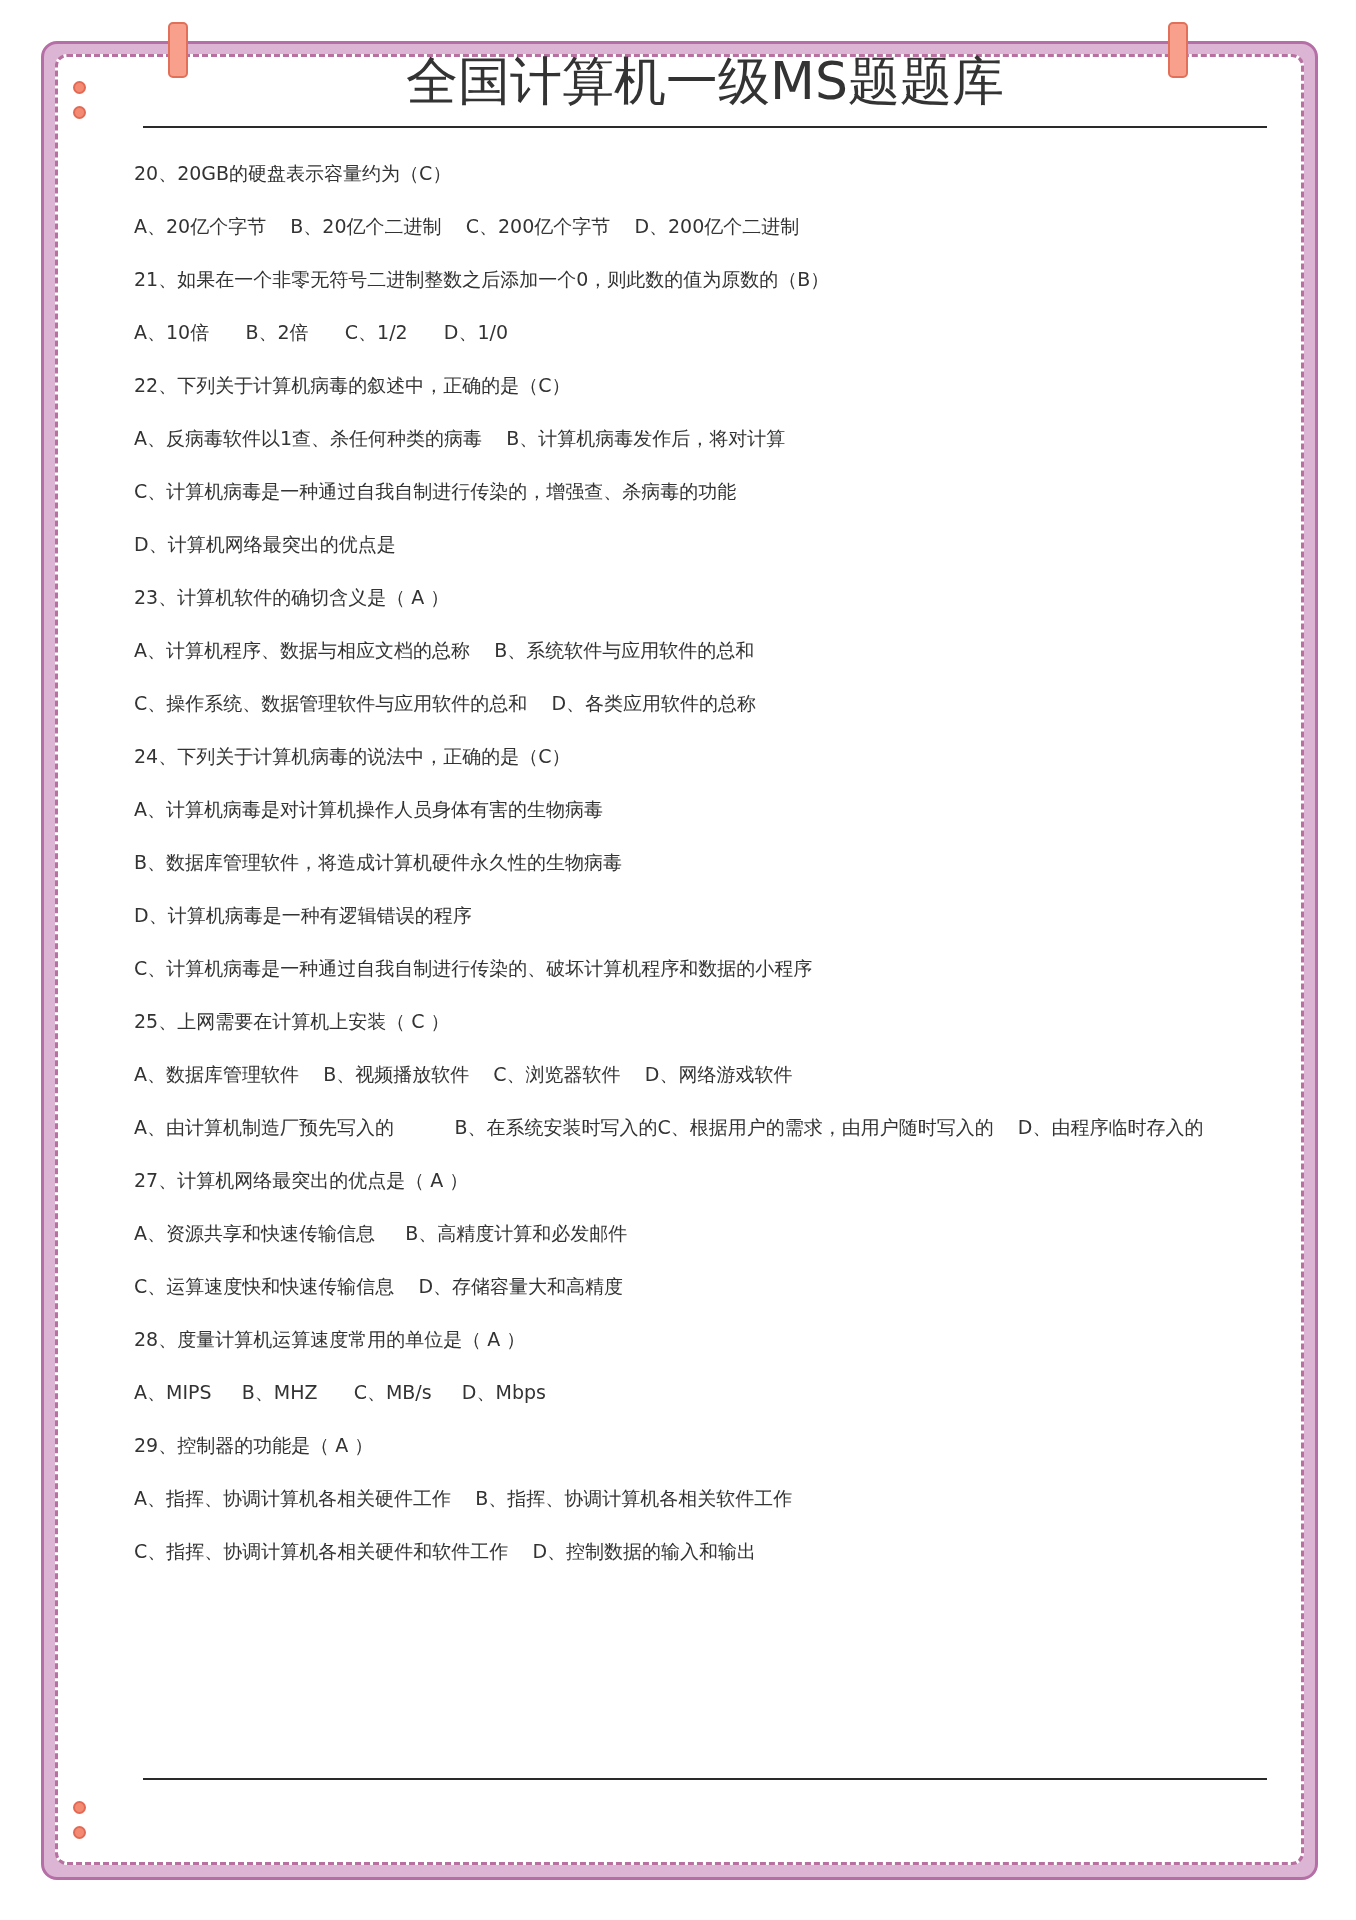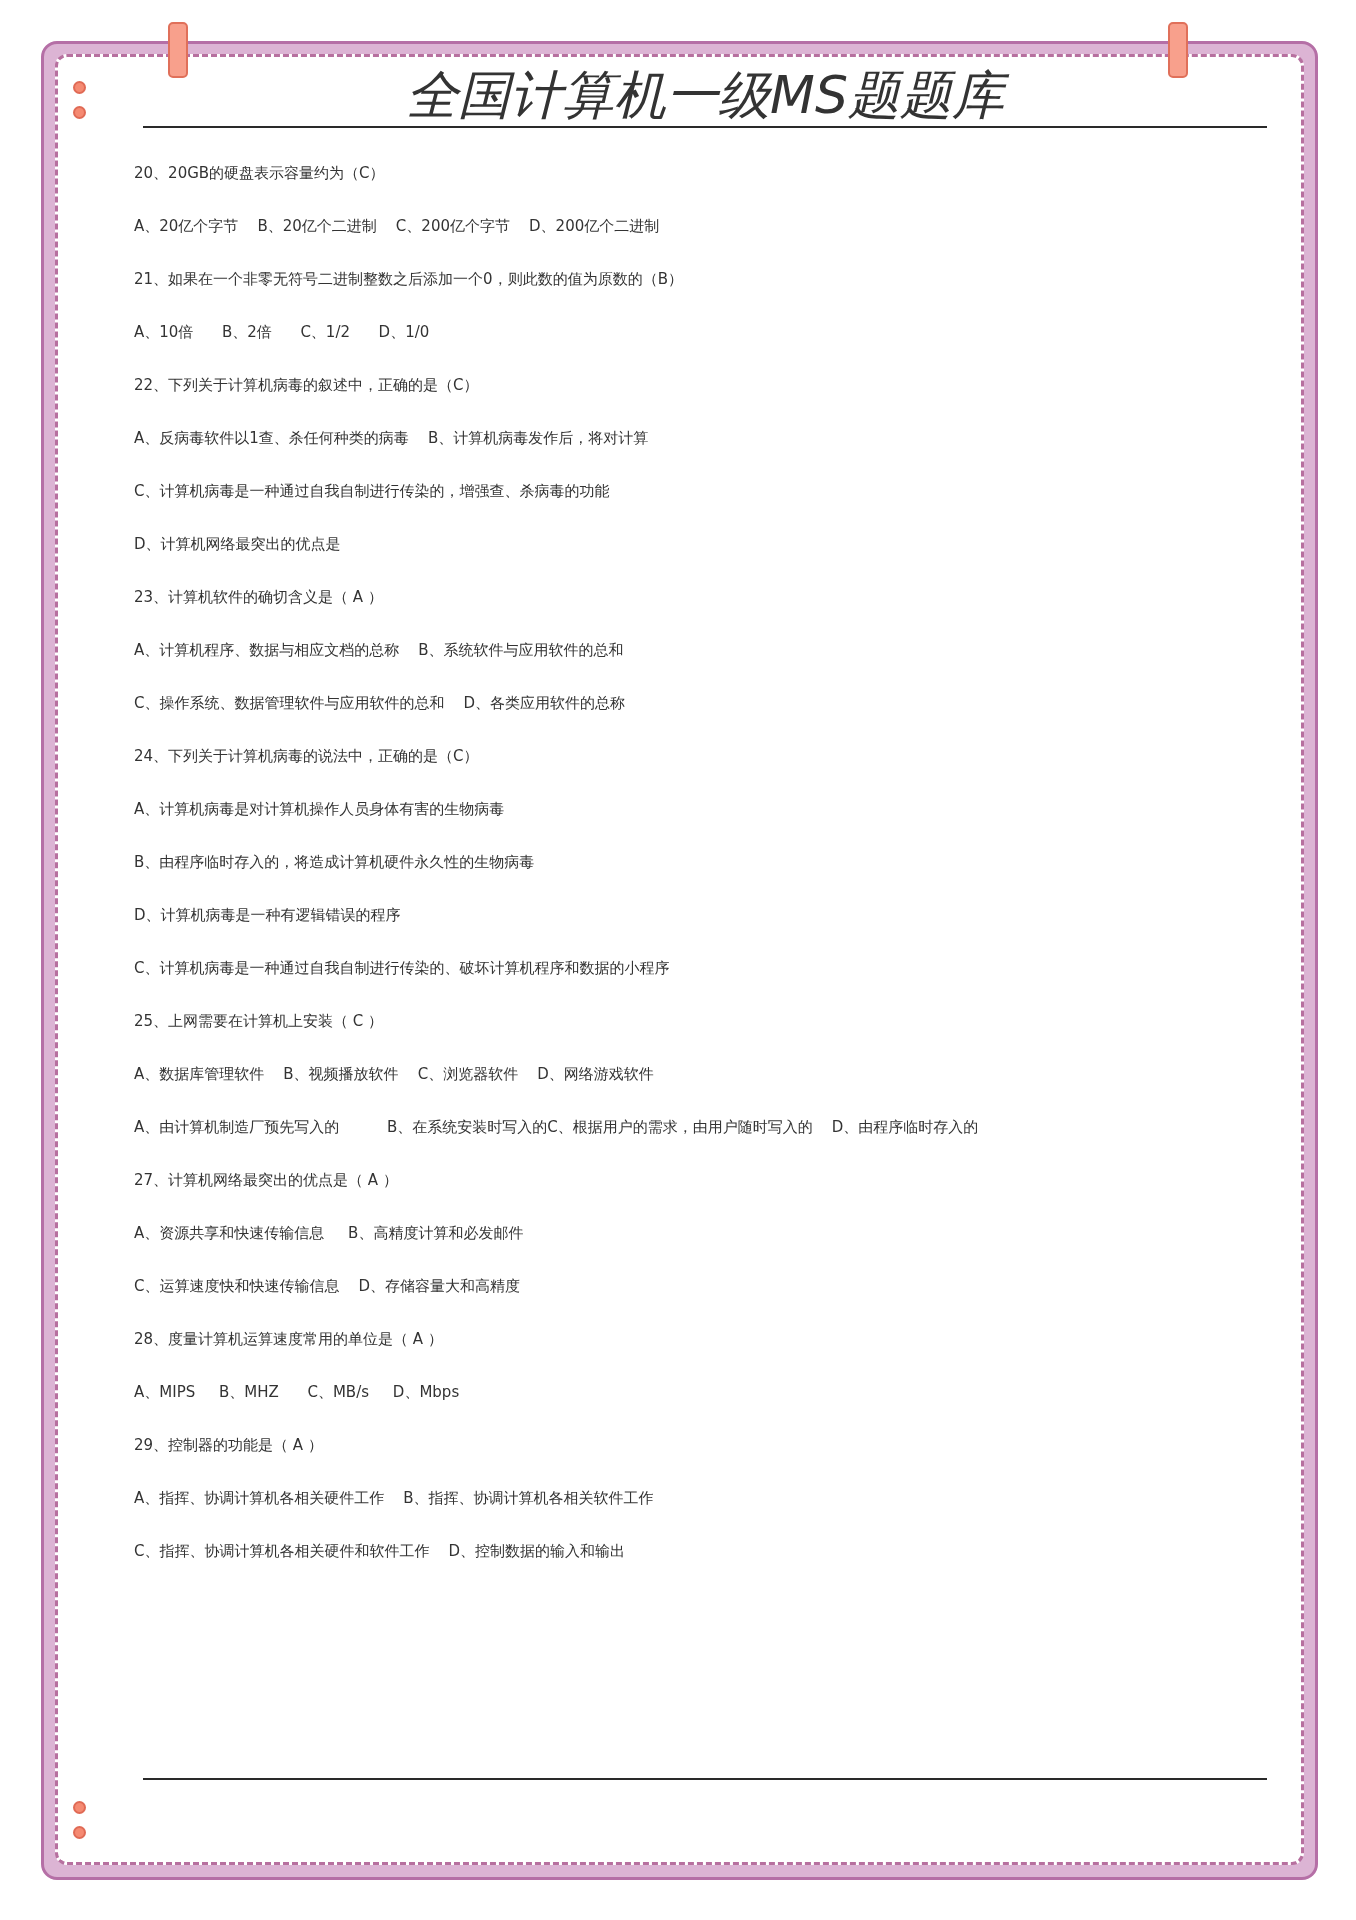--- a/index.html
+++ b/index.html
@@ -55,47 +55,46 @@
       width: 13px;
       height: 13px;
       box-sizing: border-box;
       border-radius: 50%;
       background: #f58a72;
       border: 2px solid #e06a55;
     }
     .title {
       position: absolute;
       left: 143px;
-      top: 62px;
+      top: 48px;
       width: 1124px;
       text-align: center;
       font-size: 52px;
       line-height: 66px;
       color: #333333;
       letter-spacing: 0px;
-      font-style: italic;
     }
     .rule {
       position: absolute;
       left: 143px;
       width: 1124px;
       height: 2px;
       background: #2a2a2a;
     }
     .rule.top { top: 126px; }
     .rule.bottom { top: 1778px; }
     .content {
       position: absolute;
       left: 134px;
       top: 157px;
       width: 1170px;
     }
     .line {
       height: 53px;
-      font-size: 15px;
+      font-size: 19px;
       line-height: 33px;
       white-space: pre;
       color: #333333;
     }
   </style>
 </head>
 <body>
 
 <div class="frame-outer"></div>
 <div class="frame-inner"></div>
@@ -123,21 +122,21 @@
   <div class="line">A、反病毒软件以1查、杀任何种类的病毒    B、计算机病毒发作后，将对计算</div>
   <div class="line">C、计算机病毒是一种通过自我自制进行传染的，增强查、杀病毒的功能</div>
   <div class="line">D、计算机网络最突出的优点是</div>
 
   <div class="line">23、计算机软件的确切含义是（ A ）</div>
   <div class="line">A、计算机程序、数据与相应文档的总称    B、系统软件与应用软件的总和</div>
   <div class="line">C、操作系统、数据管理软件与应用软件的总和    D、各类应用软件的总称</div>
 
   <div class="line">24、下列关于计算机病毒的说法中，正确的是（C）</div>
   <div class="line">A、计算机病毒是对计算机操作人员身体有害的生物病毒</div>
-  <div class="line">B、由程序临时存入的，将造成计算机硬件永久性的生物病毒</div>
+  <div class="line">B、数据库管理软件，将造成计算机硬件永久性的生物病毒</div>
   <div class="line">D、计算机病毒是一种有逻辑错误的程序</div>
   <div class="line">C、计算机病毒是一种通过自我自制进行传染的、破坏计算机程序和数据的小程序</div>
 
   <div class="line">25、上网需要在计算机上安装（ C ）</div>
   <div class="line">A、数据库管理软件    B、视频播放软件    C、浏览器软件    D、网络游戏软件</div>
 
   <div class="line">A、由计算机制造厂预先写入的          B、在系统安装时写入的C、根据用户的需求，由用户随时写入的    D、由程序临时存入的</div>
 
   <div class="line">27、计算机网络最突出的优点是（ A ）</div>
   <div class="line">A、资源共享和快速传输信息     B、高精度计算和必发邮件</div>

